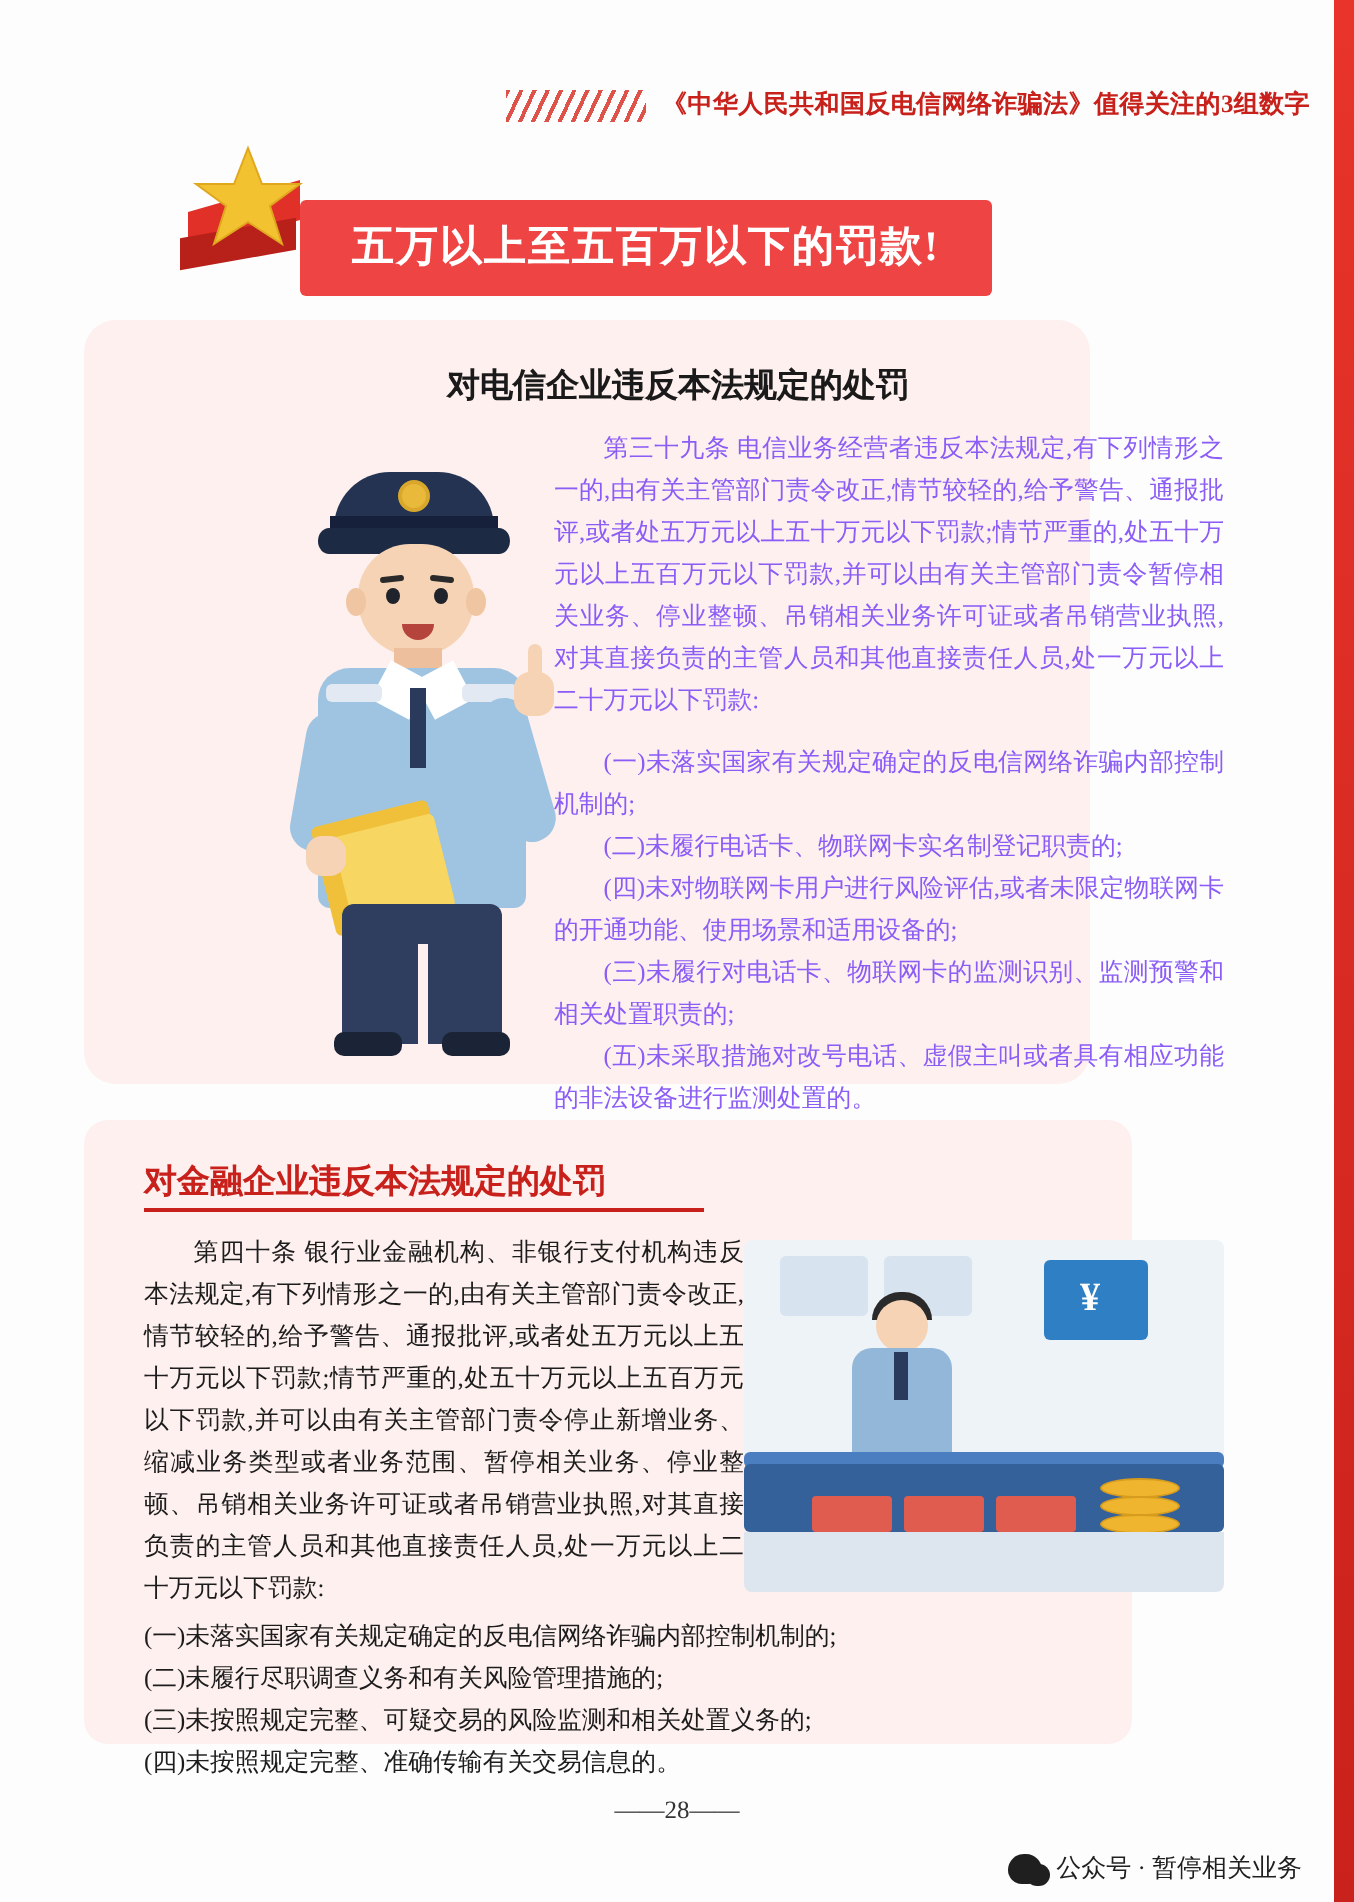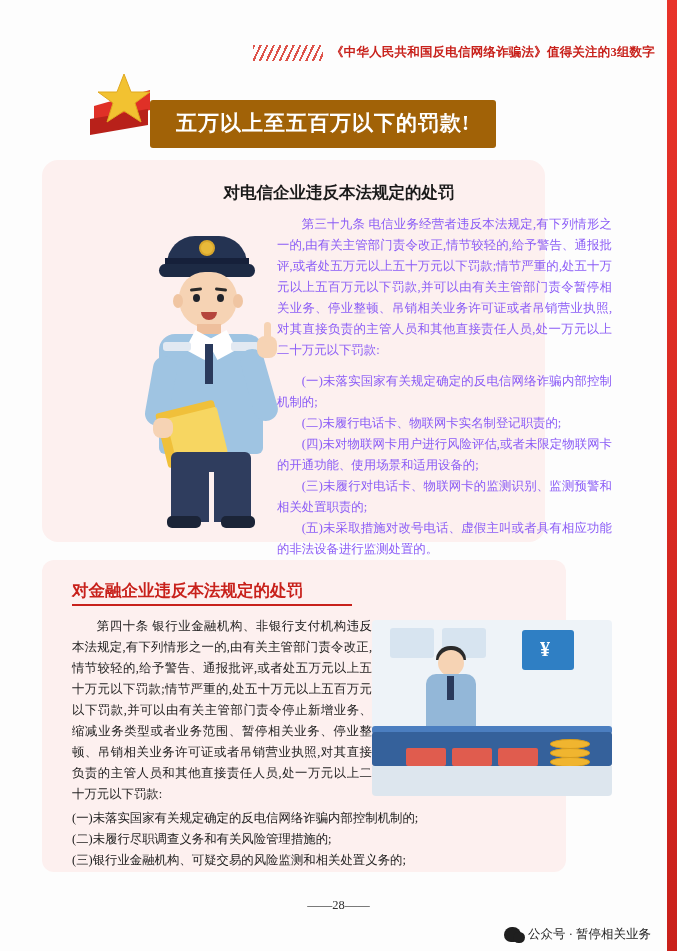--- a/index.html
+++ b/index.html
@@ -51,21 +51,21 @@
     position:absolute; left:6px; top:18px; width:56px; height:20px;
     background:#e03027; transform: skewY(-16deg);
     box-shadow: 0 0 0 0 transparent;
   }
   .ribbon-left .rb2 {
     position:absolute; left:2px; top:34px; width:58px; height:16px;
     background:#b8211a; transform: skewY(-10deg);
   }
   .banner {
     position:absolute; left:62px; top:22px;
-    background:#a16207;
+    background:#ef4444;
     padding:9px 26px 11px 26px;
     border-radius: 3px;
   }
   .banner-text {
     color:#ffffff; font-size:21px; font-weight:bold; letter-spacing:1px;
     font-family: "Liberation Serif","DejaVu Serif",serif;
     white-space: nowrap;
   }
 
   
@@ -298,21 +298,22 @@
       <div class="floor"></div>
     </div>
 
     <div class="card2-body">
       <p class="ind">第四十条 银行业金融机构、非银行支付机构违反本法规定,有下列情形之一的,由有关主管部门责令改正,情节较轻的,给予警告、通报批评,或者处五万元以上五十万元以下罚款;情节严重的,处五十万元以上五百万元以下罚款,并可以由有关主管部门责令停止新增业务、缩减业务类型或者业务范围、暂停相关业务、停业整顿、吊销相关业务许可证或者吊销营业执照,对其直接负责的主管人员和其他直接责任人员,处一万元以上二十万元以下罚款:</p>
     </div>
 
     <div class="card2-list">
       <p>(一)未落实国家有关规定确定的反电信网络诈骗内部控制机制的;</p>
       <p>(二)未履行尽职调查义务和有关风险管理措施的;</p>
-      <p>(三)银行业金融机构、可疑交易的风险监测和相关处置义务的;</p>
+      <p>(三)未按照规定完整、可疑交易的风险监测和相关处置义务的;</p>
+      <p>(四)未按照规定完整、准确传输有关交易信息的。</p>
     </div>
   </div>
 
   <div class="page-num">——28——</div>
   <div class="footer-account">
     <div class="wechat-icon"></div>
     <div class="footer-text">公众号 · 暂停相关业务</div>
   </div>
 
 </div>

